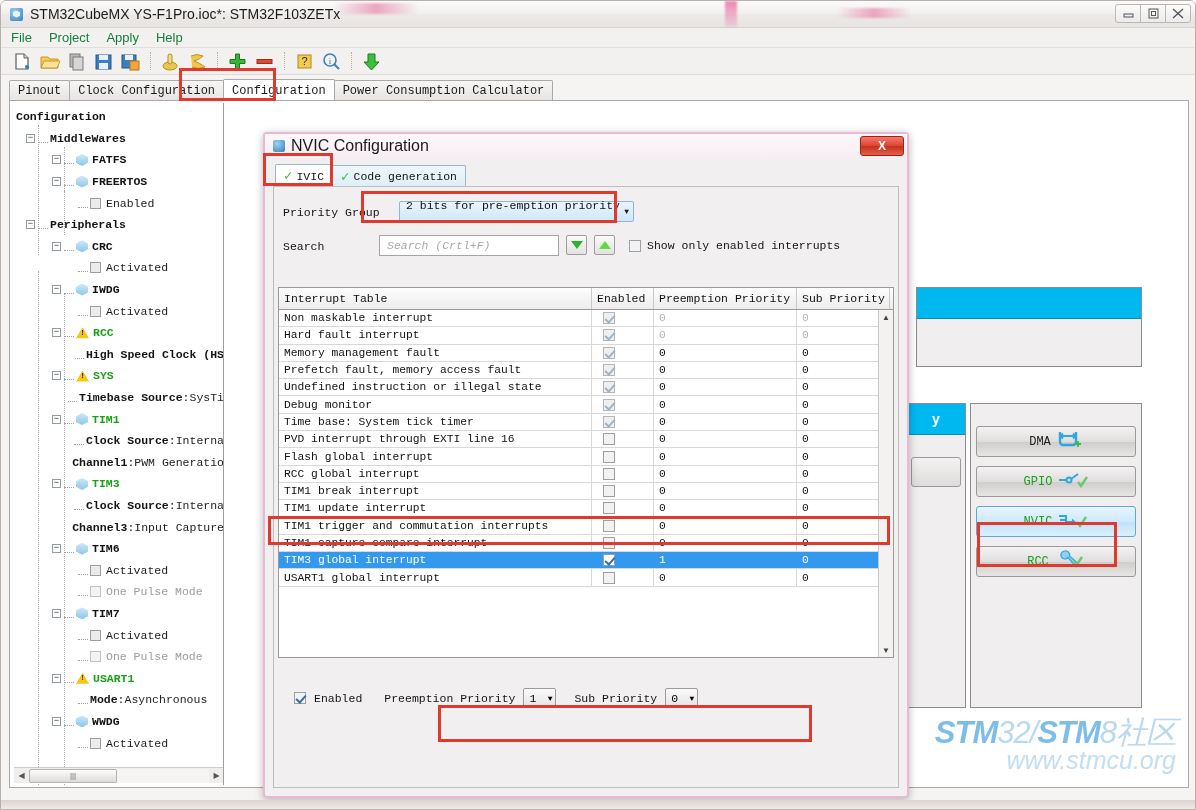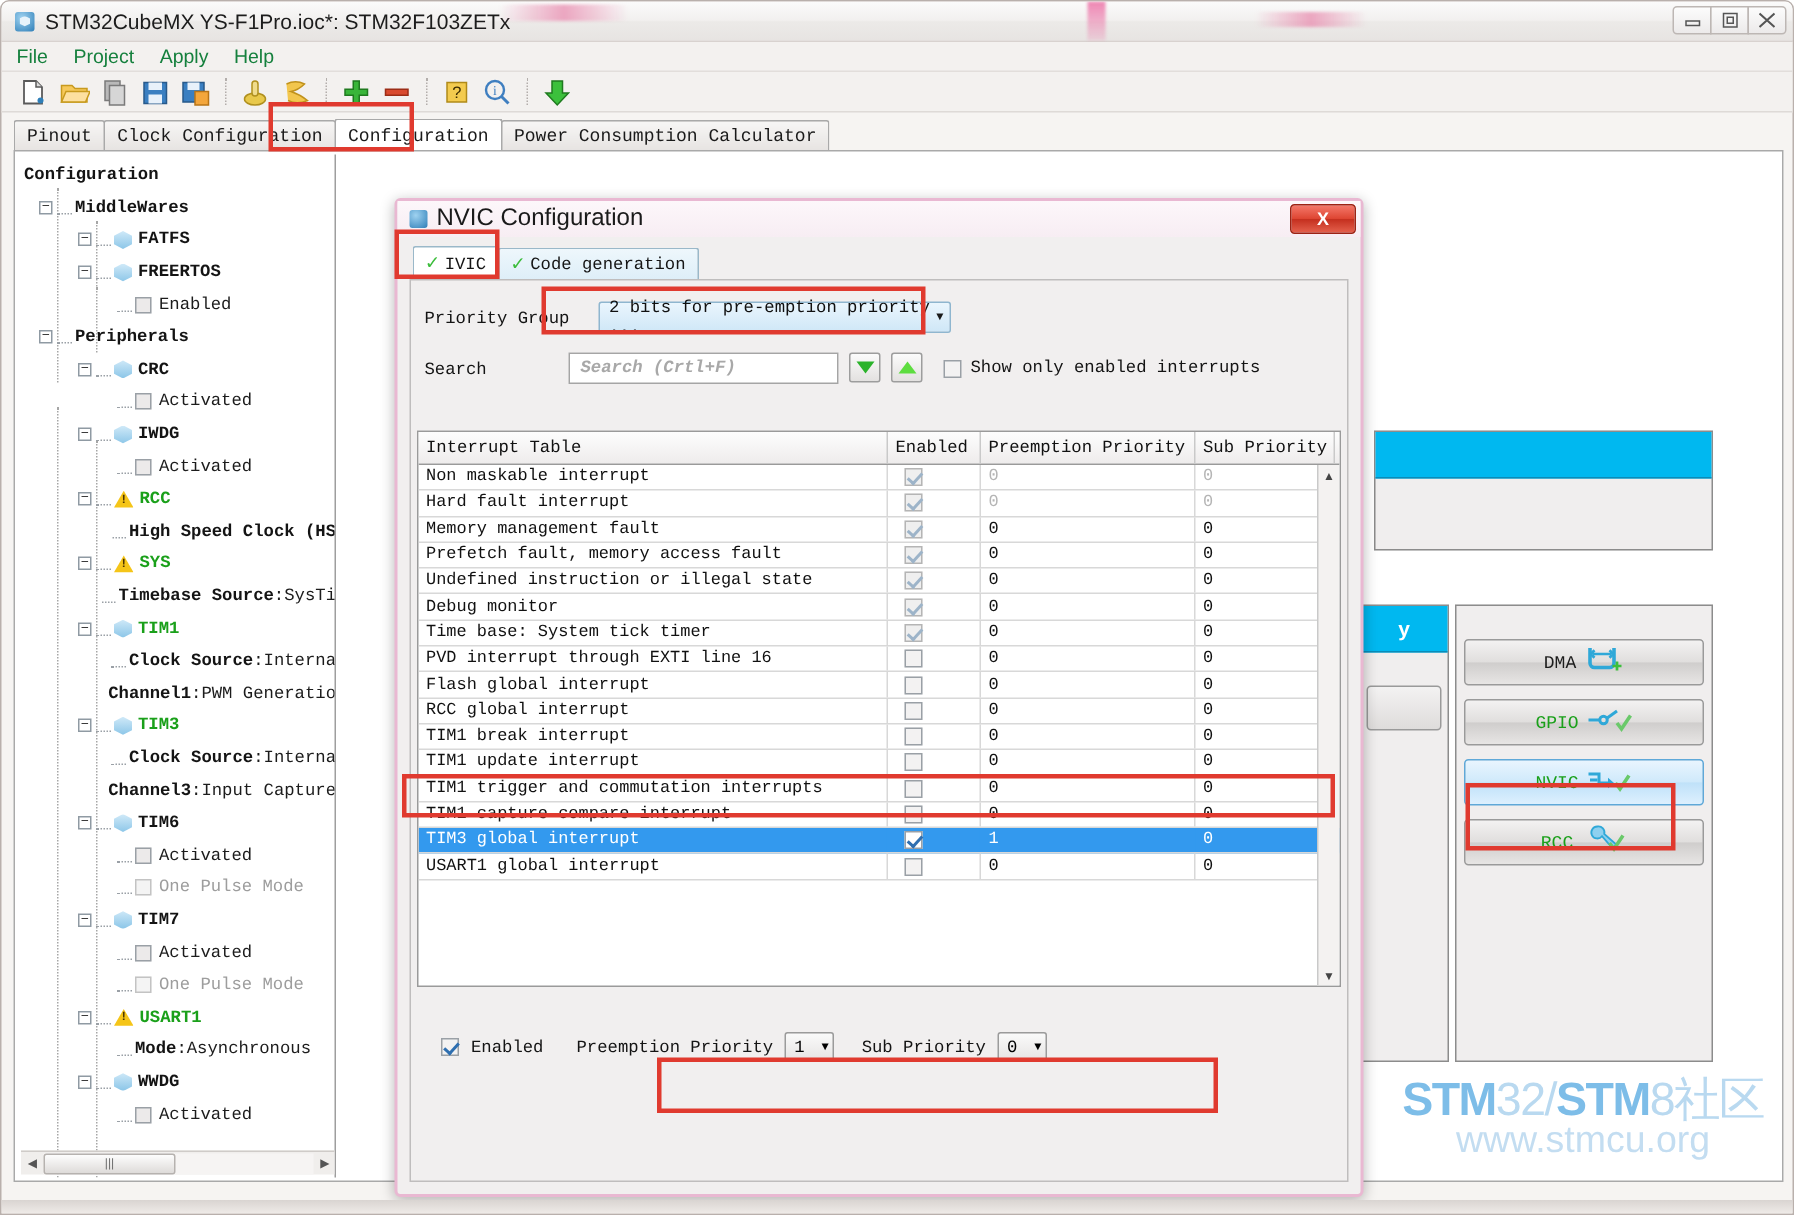--- a/index.html
+++ b/index.html
@@ -212,21 +212,21 @@
   .combo{
     border:1px solid #8fb6cf;border-radius:2px;
     background:linear-gradient(to bottom,#eaf5fd,#cfe7f7);
     display:flex;align-items:center;padding:0 4px 0 6px;
     font-family:"Liberation Mono", monospace;font-size:11.5px;color:#101010;
   }
   .combo .caret{ margin-left:auto;font-size:8px;color:#1a1a1a; }
   .srch{
     border:1px solid #a5a5a5;background:#ffffff;
     display:flex;align-items:center;padding-left:7px;
-    font-family:"Liberation Mono", monospace;font-size:11.5px;color:#a8a8a8;font-style:italic;font-weight:bold;
+    font-family:"Liberation Mono", monospace;font-size:11.5px;color:#a8a8a8;font-style:italic;
   }
   .arrbtn{
     width:21px;height:20px;border:1px solid #9d9d9d;border-radius:2px;
     background:linear-gradient(to bottom,#fbfbfb,#e3e1e0);
     display:flex;align-items:center;justify-content:center;
   }
   .arr-dn{ width:0;height:0;border-left:6px solid transparent;border-right:6px solid transparent;border-top:8px solid #2bb32b;}
   .arr-up{ width:0;height:0;border-left:6px solid transparent;border-right:6px solid transparent;border-bottom:8px solid #5ddd3f;}
   .cbx{
     width:12px;height:12px;border:1px solid #9aa0a6;background:#f3f2f2;display:inline-block;
@@ -280,21 +280,21 @@
   .btnrow{ position:absolute;right:8px;bottom:14px;display:flex;gap:12px;}
   .dbtn{
     width:66px;height:22px;border:1px solid #949494;border-radius:2px;
     background:linear-gradient(to bottom,#fbfbfb 0%,#efeded 50%,#e2e0df 51%,#f2f0ef 100%);
     display:flex;align-items:center;justify-content:center;
     font-family:"Liberation Mono", monospace;font-size:11.5px;color:#111;
   }
   
   .redbox{ position:absolute;border:3px solid #e03a2f;pointer-events:none;z-index:40;}
   
-  .wm{ position:absolute;right:12px;bottom:14px;text-align:center;z-index:5;}
+  .wm{ position:absolute;right:12px;bottom:14px;text-align:right;z-index:5;font-style:italic;}
   .wm1{ font-size:31px;font-weight:bold;color:#7dbde8;line-height:1.0;letter-spacing:-1px;}
   .wm1 .lt{ color:#b9d9f0;font-weight:normal;}
   .wm2{ font-size:25px;color:#c3ddf1;line-height:1.0;}
   .status-strip{ position:absolute;left:0;bottom:0;width:1196px;height:9px;
     background:linear-gradient(to bottom,#d9d4d1,#efebe8);}
 </style>
 </head>
 <body>
 
 <div class="app-window">

